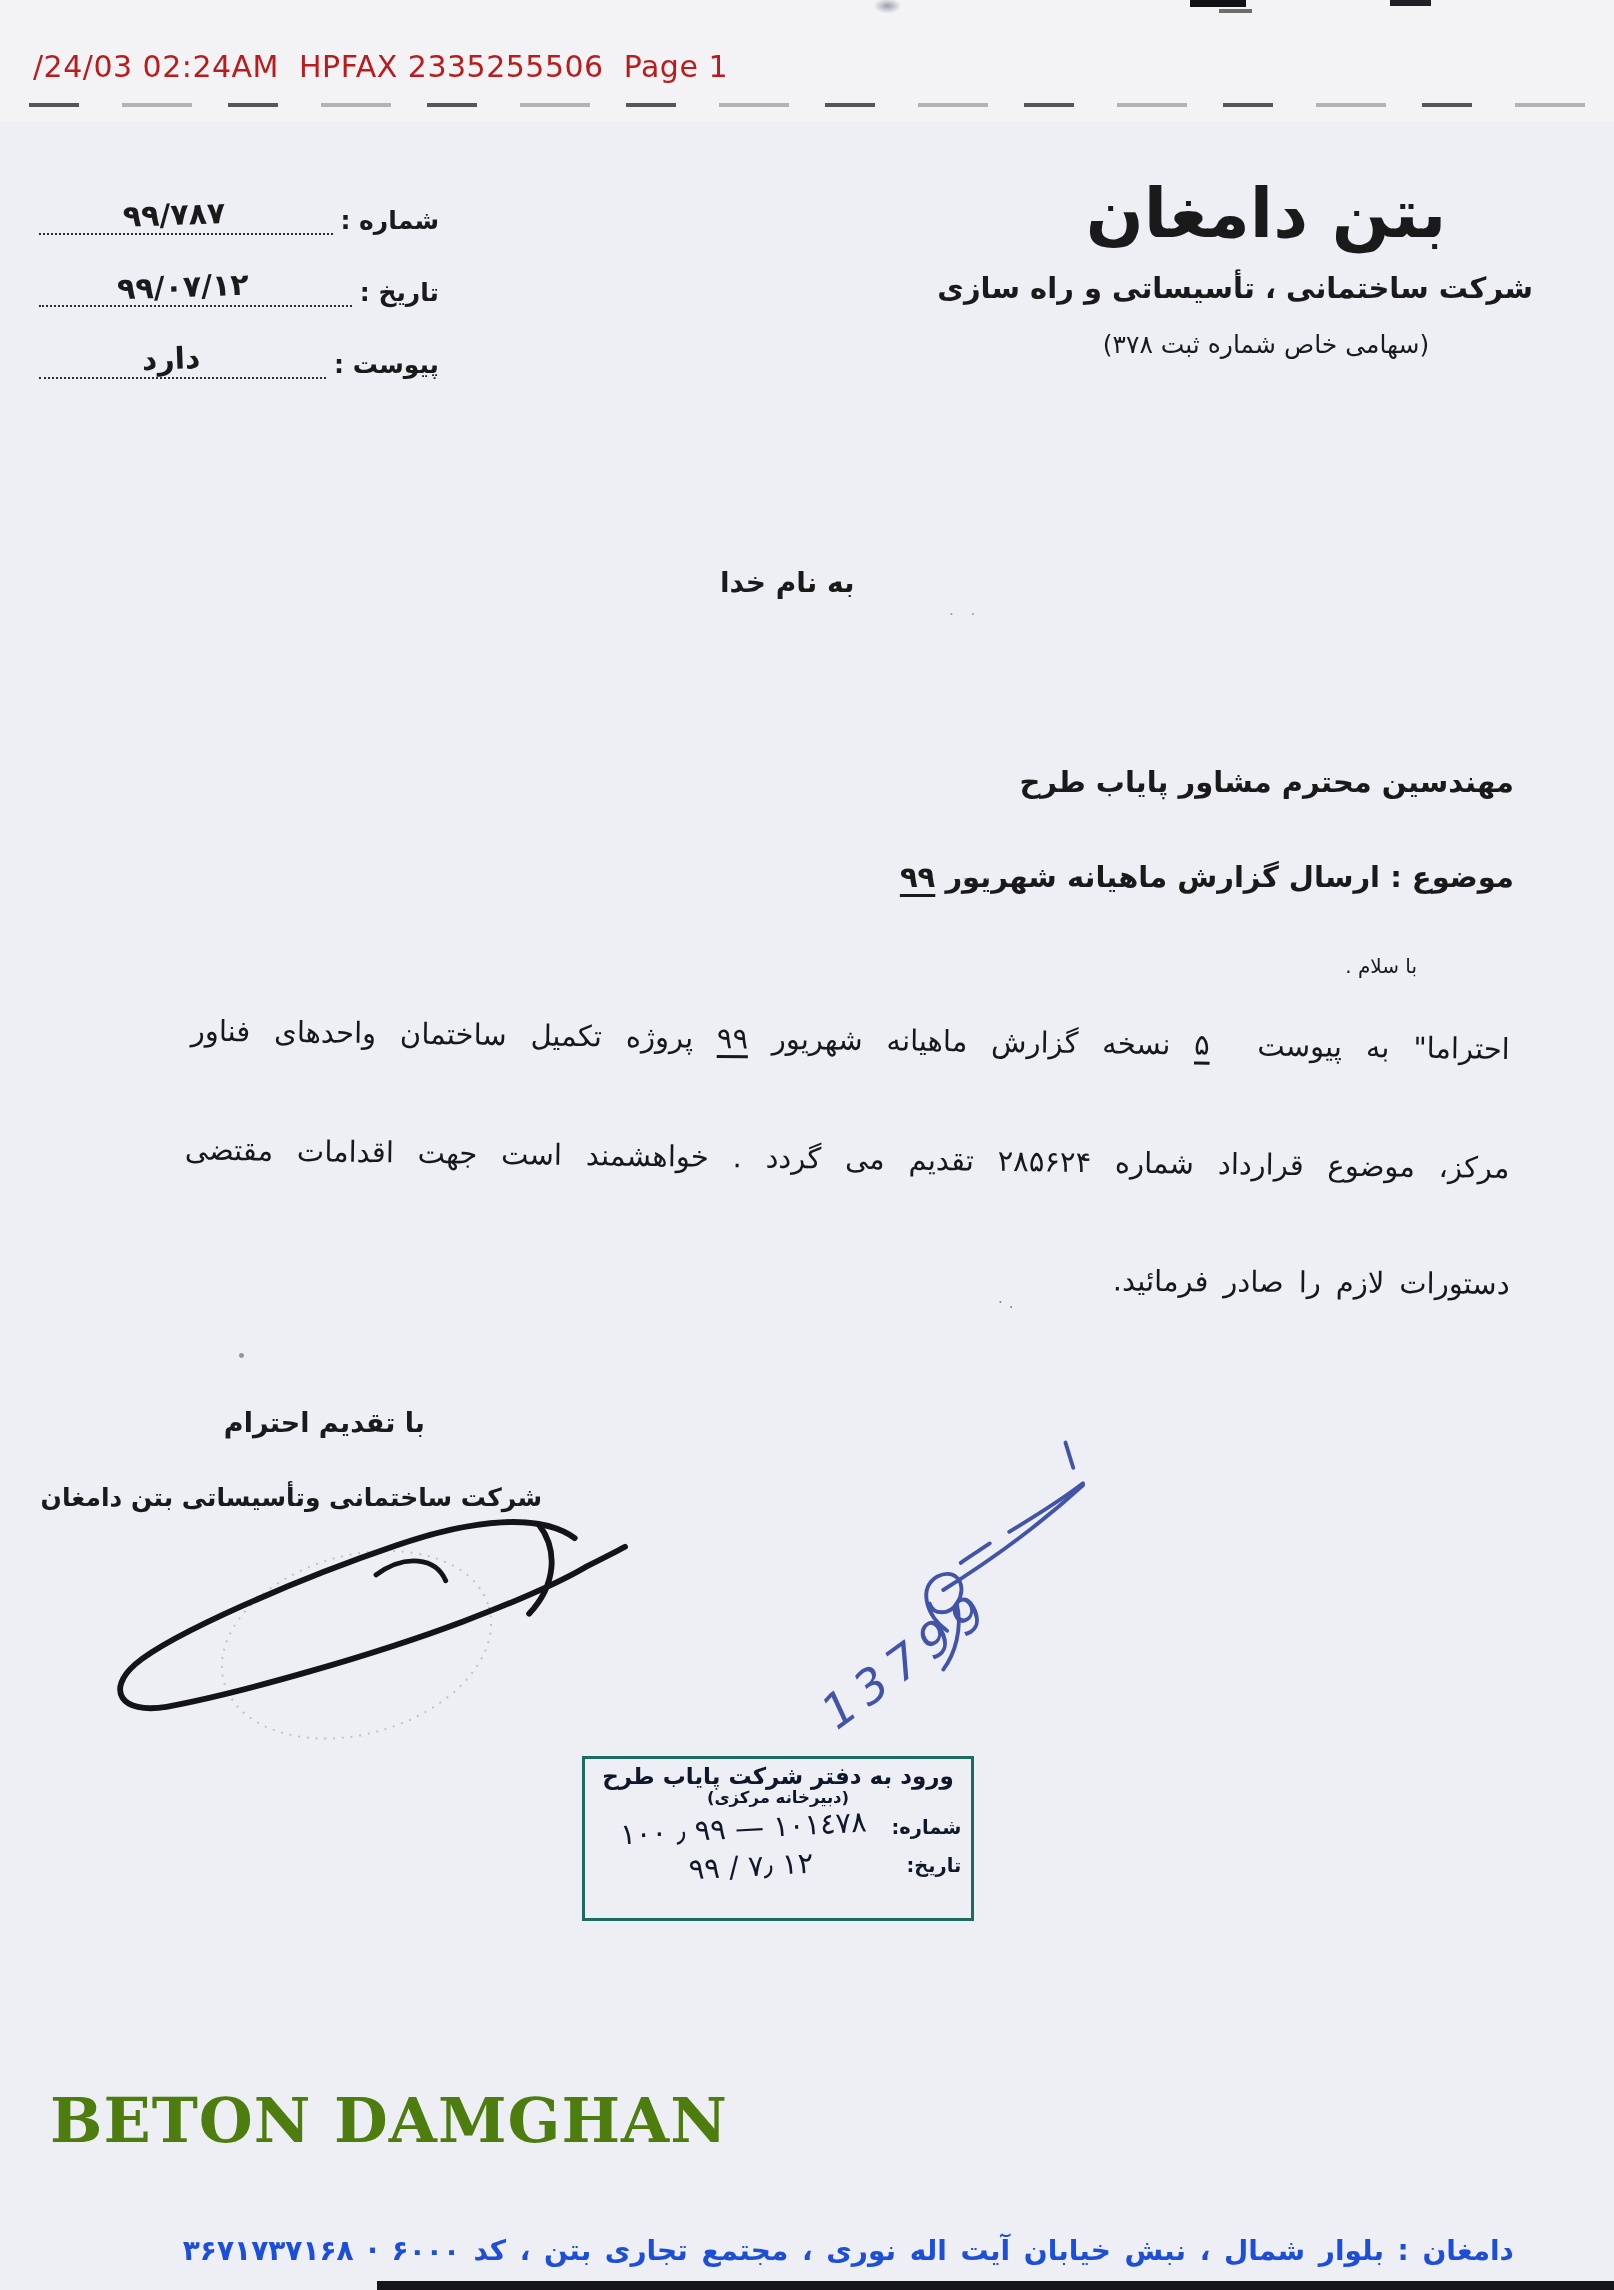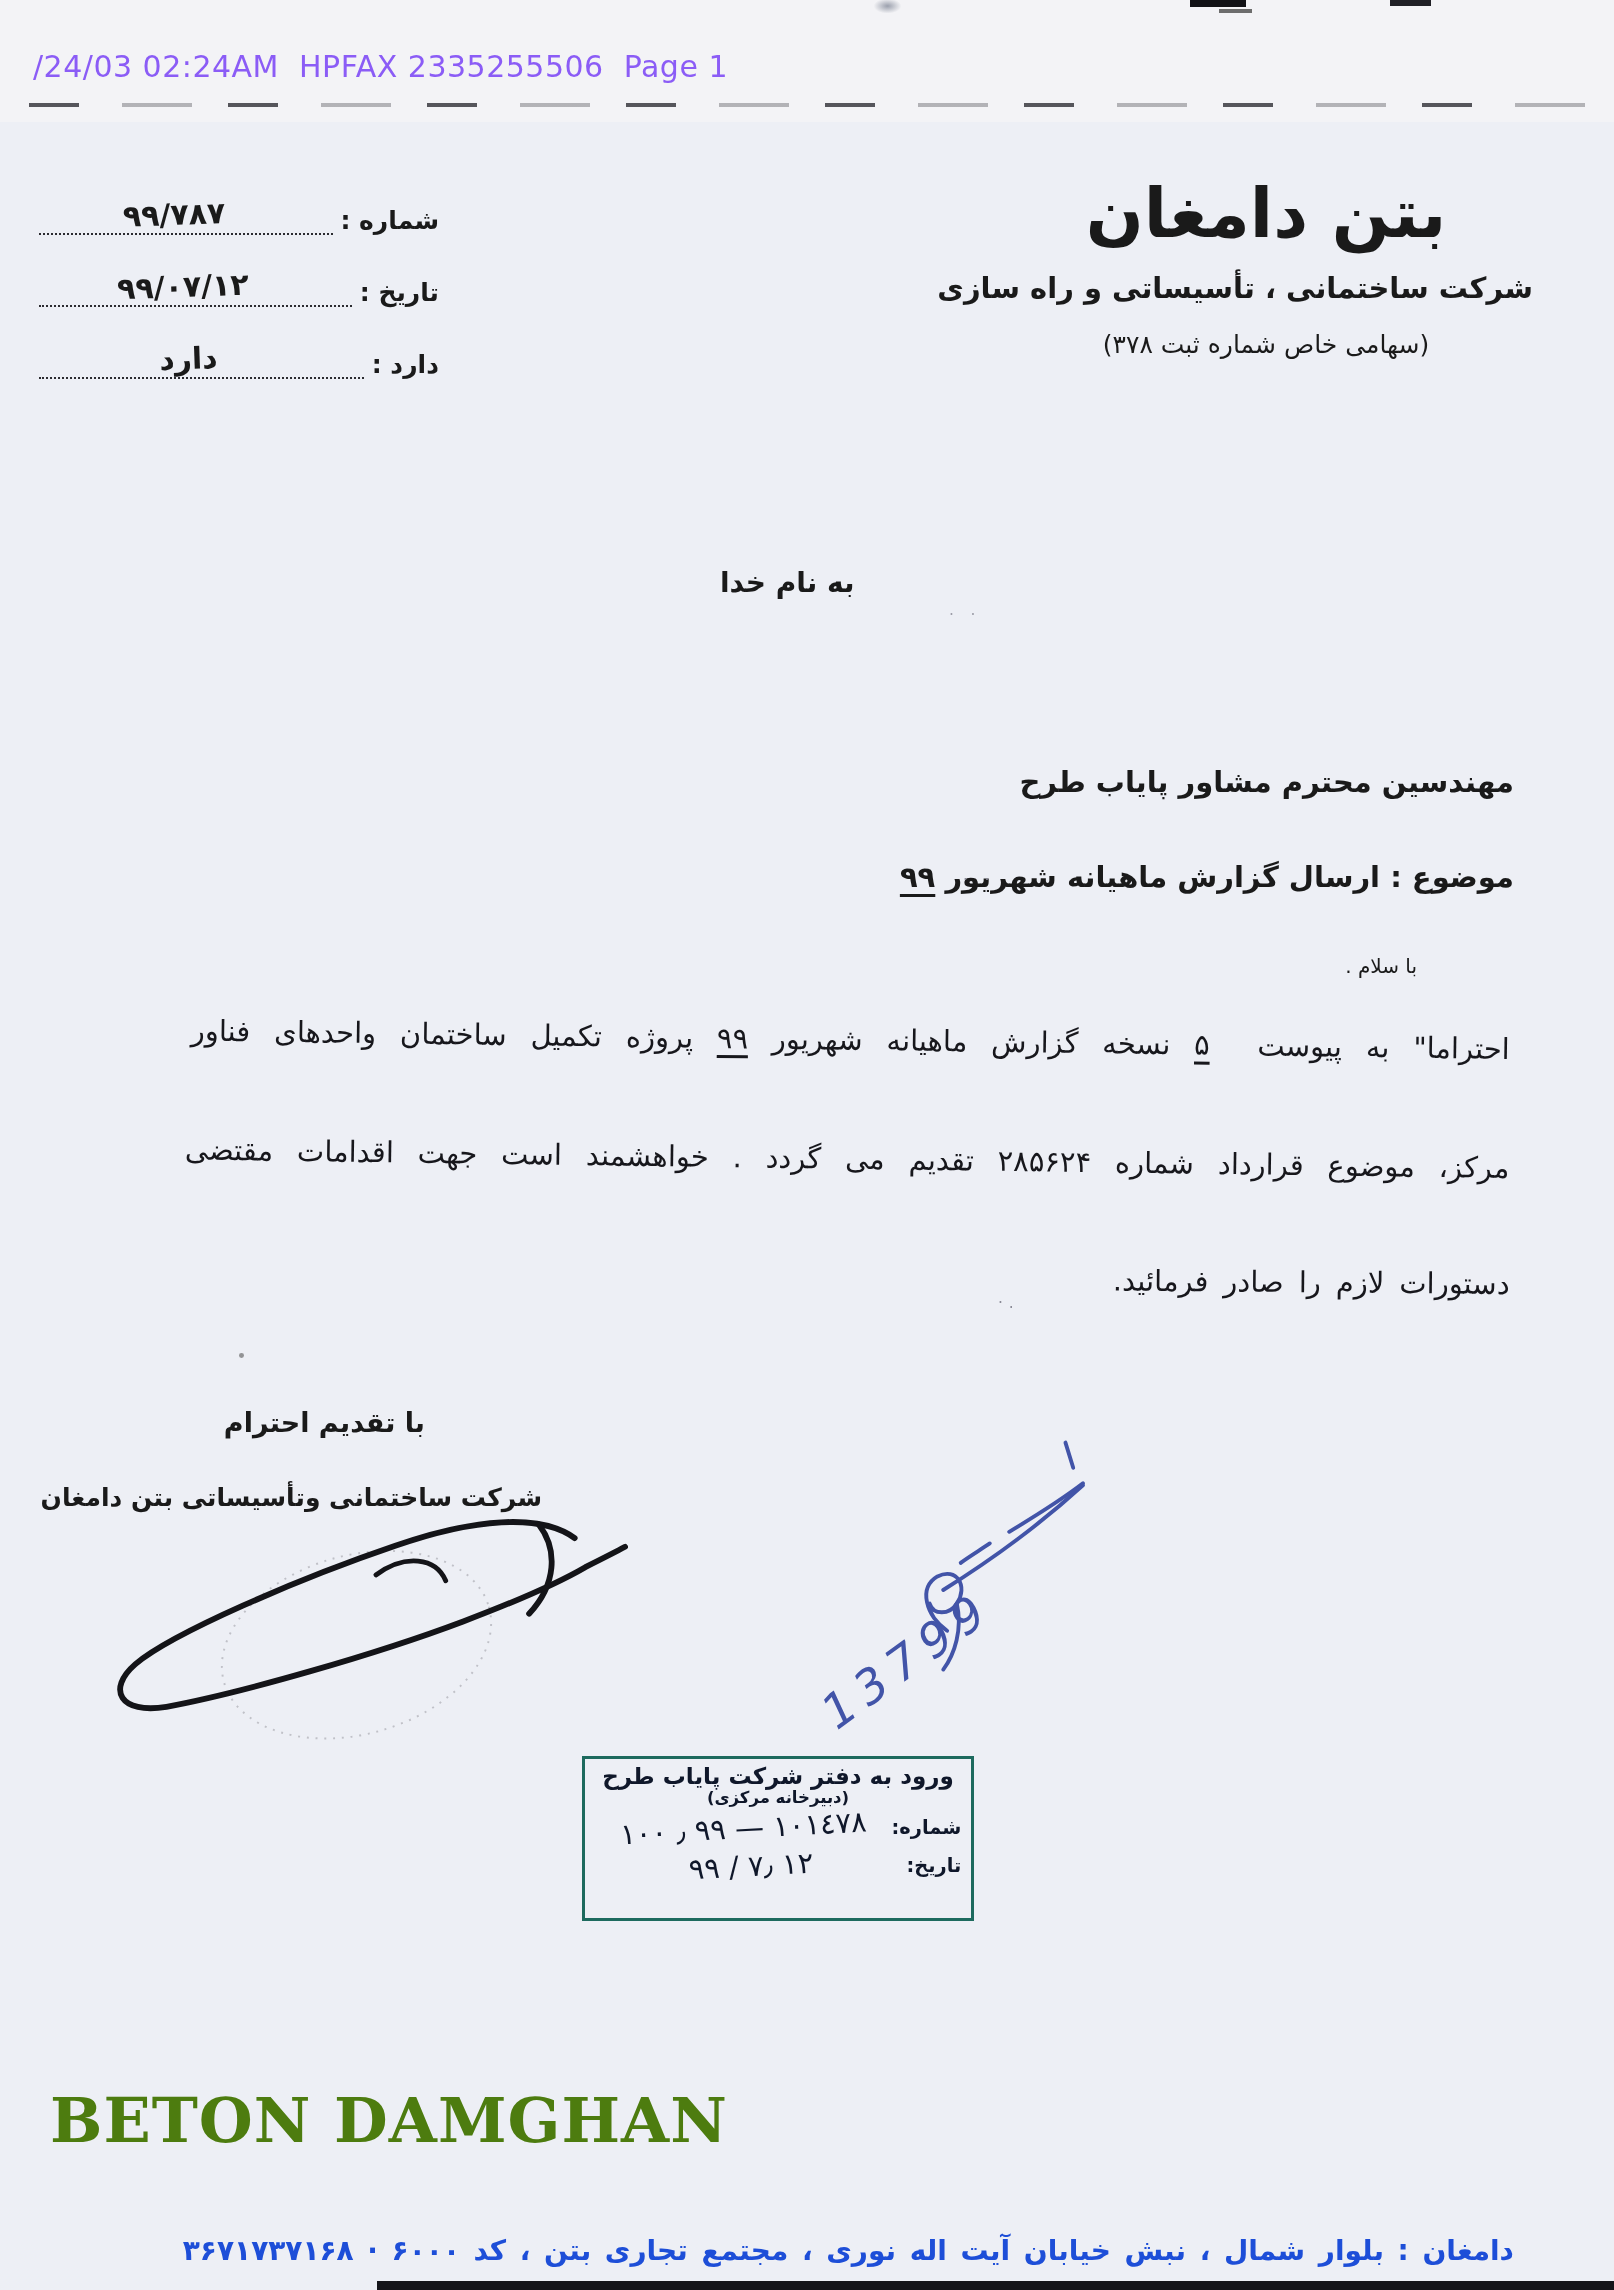--- a/index.html
+++ b/index.html
@@ -5,21 +5,21 @@
   html,body{margin:0;padding:0;background:#c9cbd3;}
   .page{
     position:relative;width:1615px;height:2290px;margin:0 auto;
     background:#edeff5;overflow:hidden;
     font-family:"DejaVu Sans",sans-serif;color:#1a1a1a;
   }
   .page::before{content:"";position:absolute;left:0;top:0;right:0;height:122px;background:#f3f3f6;}
 
   
   .fax-header{
-    position:absolute;left:33px;top:49px;font-size:30px;color:#8b5cf6;
+    position:absolute;left:33px;top:49px;font-size:30px;color:#b91c1c;
     white-space:pre;letter-spacing:0.5px;
   }
   .separator{
     position:absolute;left:29px;top:103px;width:1556px;height:3.9px;opacity:.85;
     background:repeating-linear-gradient(90deg,
       rgba(25,25,32,.85) 0 50px, rgba(25,25,32,0) 50px 93px,
       rgba(25,25,32,.35) 93px 163px, rgba(25,25,32,0) 163px 199px);
   }
 
   
@@ -125,21 +125,21 @@
         <span class="meta-value">۹۹/۷۸۷</span>
       </span>
     </div>
     <div class="meta-row">
       <span class="meta-label">تاریخ :</span>
       <span class="meta-line">
         <span class="meta-value">۹۹/۰۷/۱۲</span>
       </span>
     </div>
     <div class="meta-row">
-      <span class="meta-label">دارد :</span>
+      <span class="meta-label">پیوست :</span>
       <span class="meta-line">
         <span class="meta-value">دارد</span>
       </span>
     </div>
   </div>
 
   <div class="bismillah">به نام خدا</div>
 
   <div class="addressee">مهندسین محترم مشاور پایاب طرح</div>
   <div class="subject"><span>موضوع : ارسال گزارش ماهیانه شهریور </span><span class="u">۹۹</span></div>

